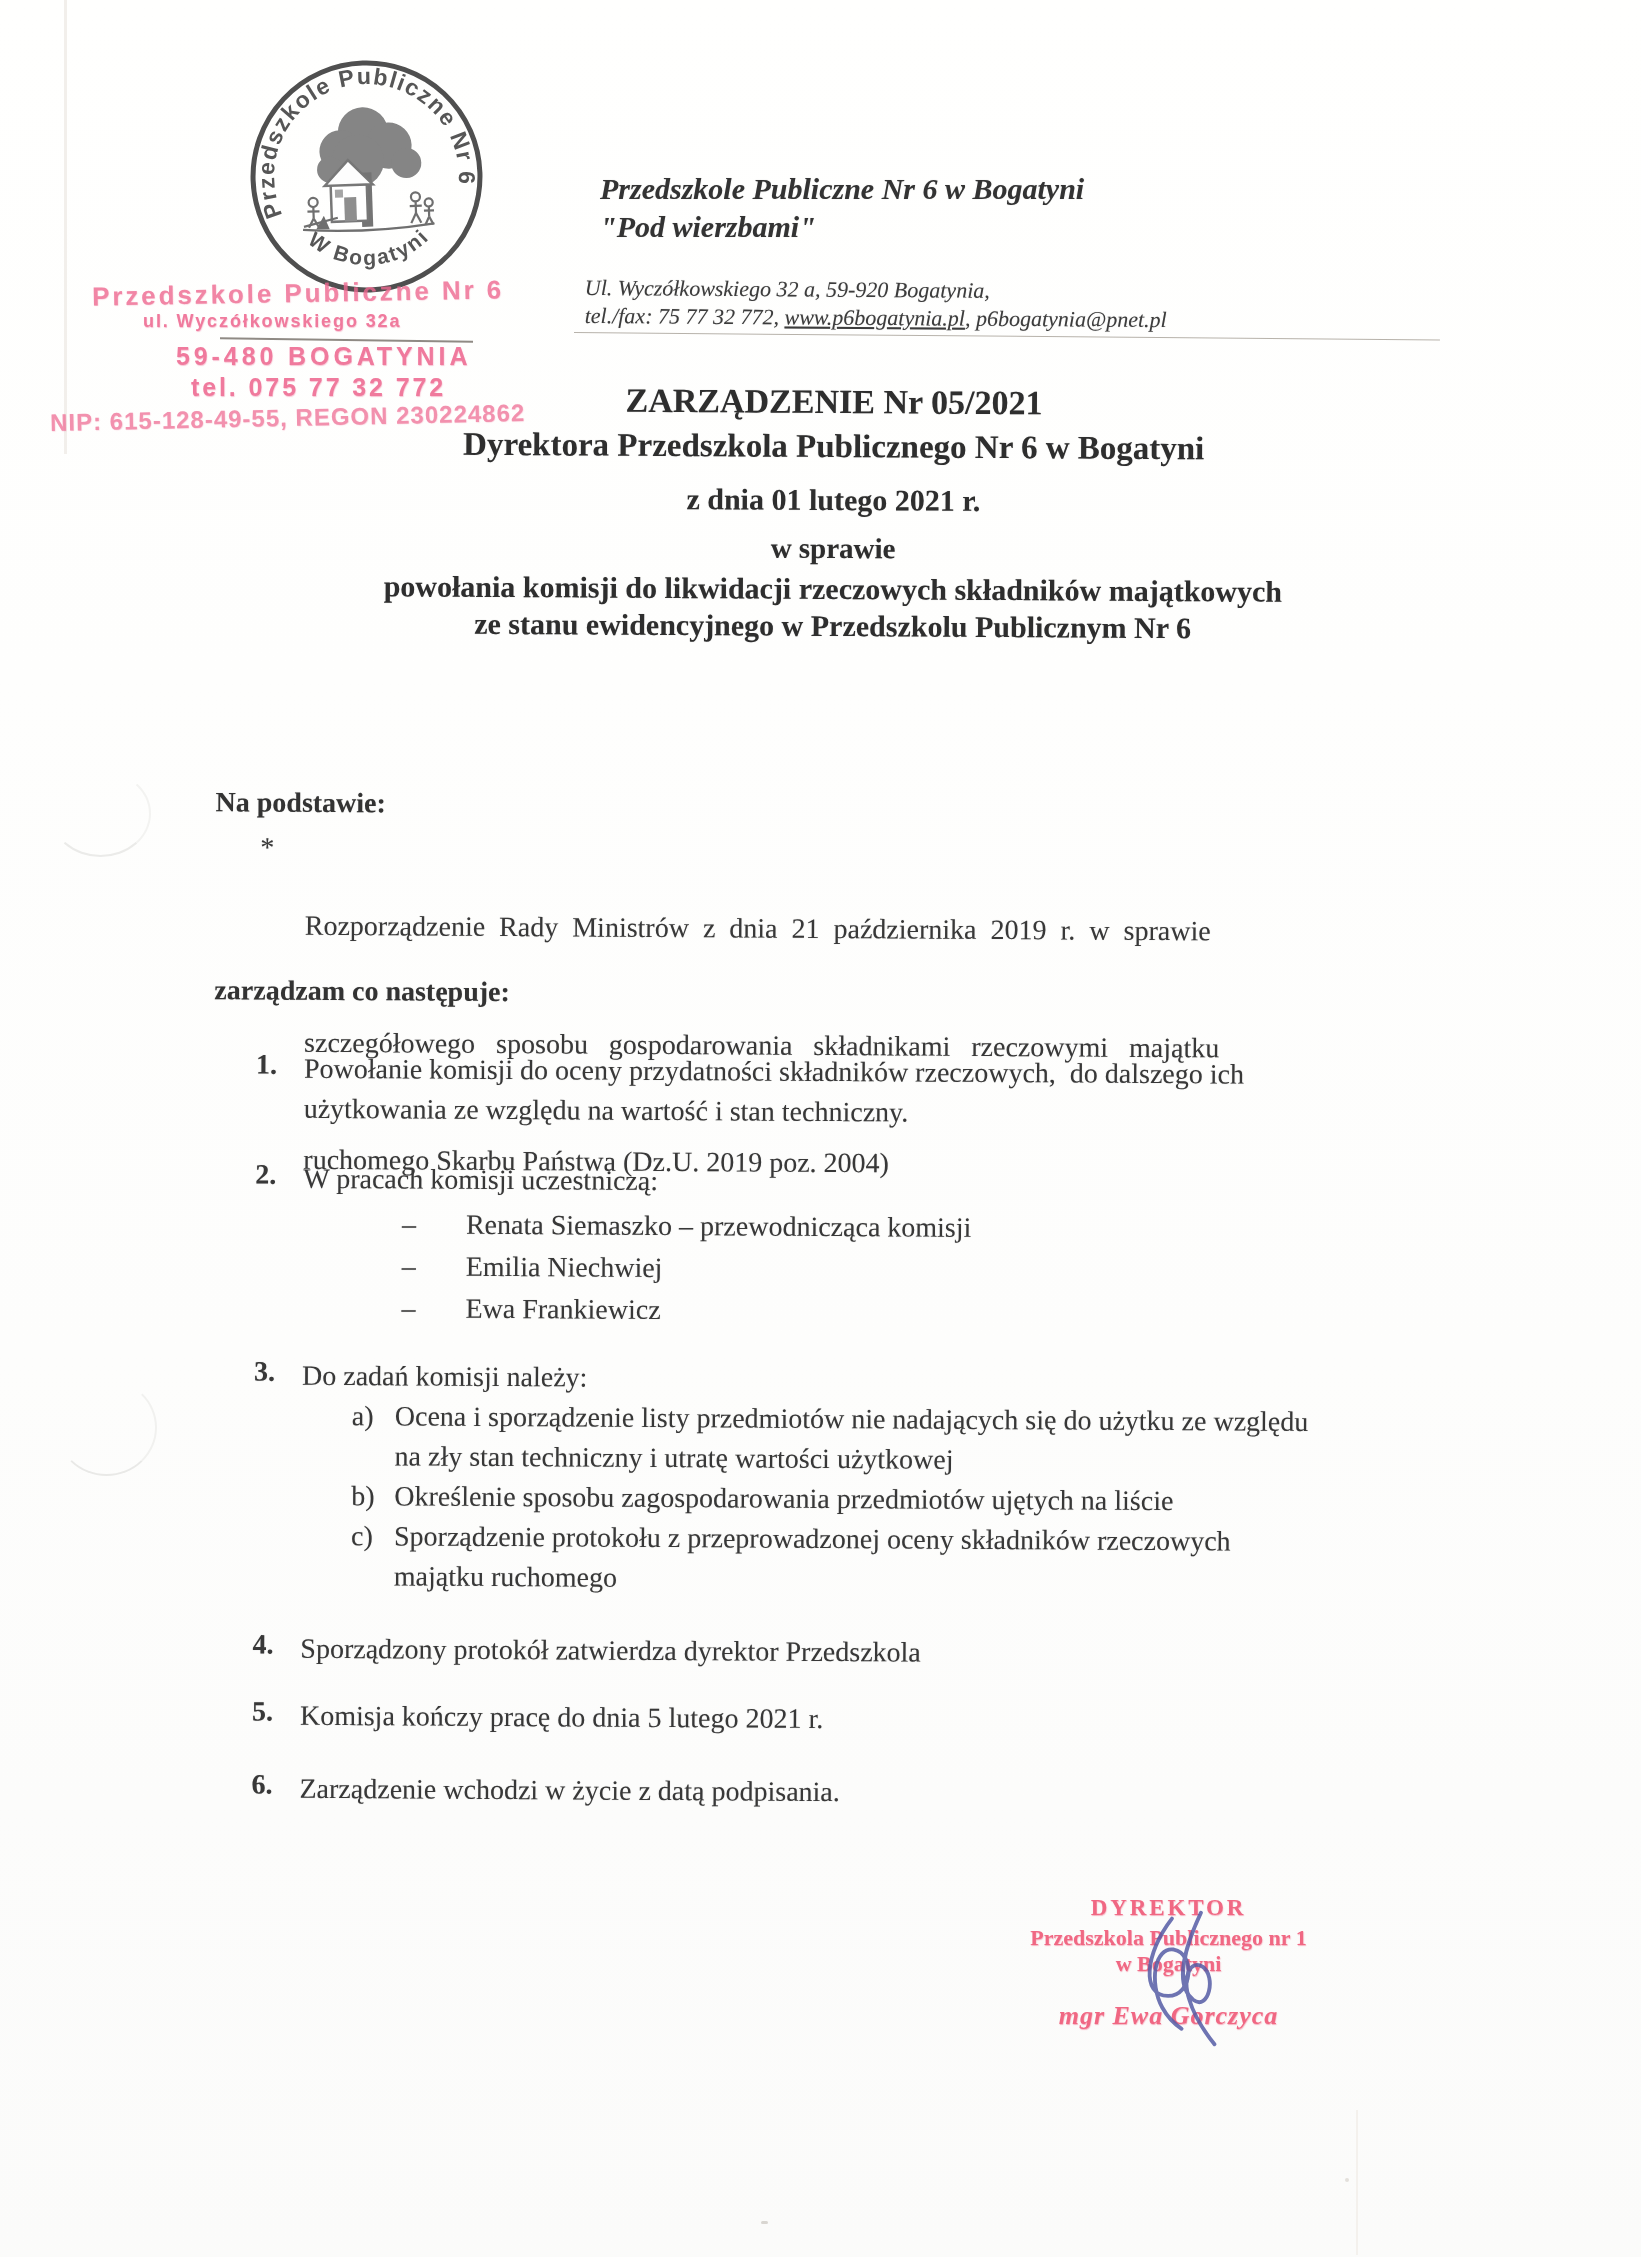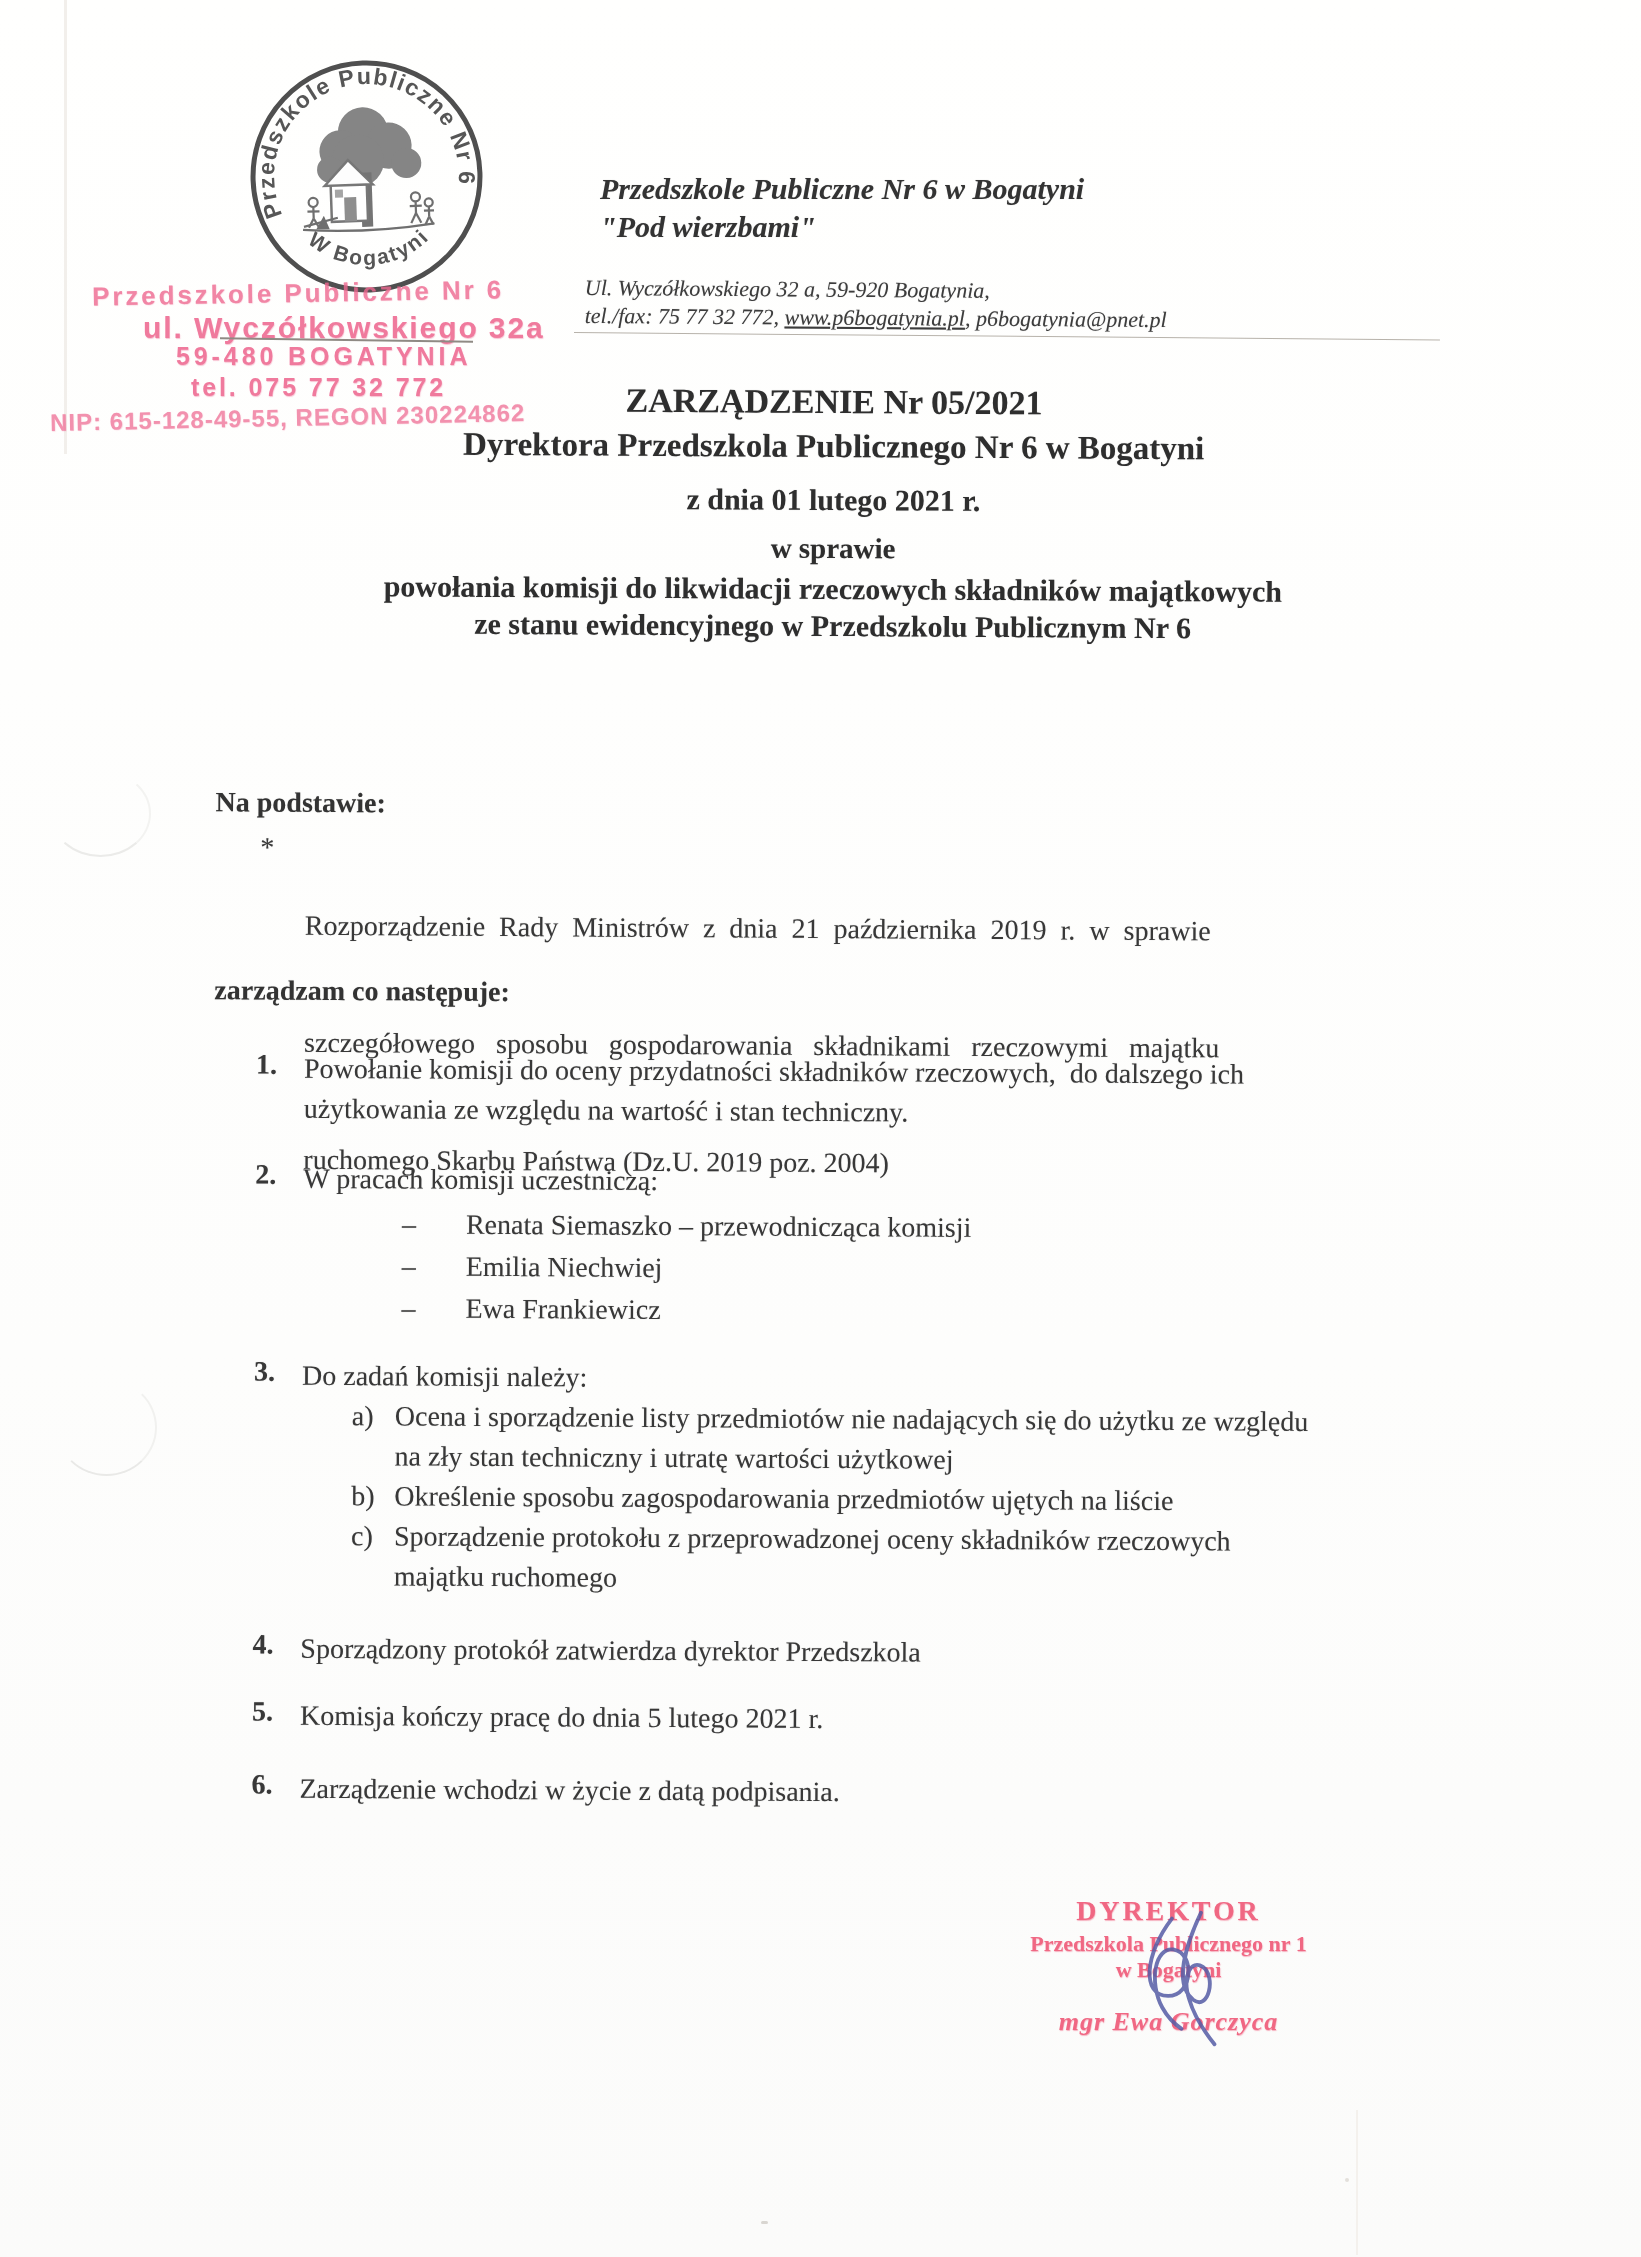--- a/index.html
+++ b/index.html
@@ -22,21 +22,21 @@
   .logo{position:absolute;left:246px;top:56px;width:241px;height:241px;transform:rotate(-2deg);}
   .logo text{font-family:"Liberation Sans","DejaVu Sans",sans-serif;fill:#565656;}
   
   .pink{
     font-family:"Liberation Sans","DejaVu Sans",sans-serif;
     font-weight:bold; color:#ee6890; opacity:.88;
     text-shadow:0.5px 0.5px 1px rgba(238,104,144,.45);
     white-space:nowrap; position:absolute;
   }
   .stamp-l1{left:92px; top:278px; font-size:26px; letter-spacing:2.9px; transform:rotate(-1deg); opacity:.8;}
-  .stamp-l2{left:143px;top:311px; font-size:30px; letter-spacing:1.9px;}
+  .stamp-l2{left:143px;top:311px; font-size:18px; letter-spacing:1.9px;}
   .stamp-l3{left:176px;top:342px; font-size:25px; letter-spacing:3.9px;}
   .stamp-l4{left:191px;top:373px; font-size:25px; letter-spacing:2.9px;}
   .stamp-l5{left:50px; top:404px; font-size:24px; letter-spacing:1px; transform:rotate(-1.2deg); opacity:.72;}
   .stamp-underline{position:absolute;left:220px;top:339px;width:253px;height:1.9px;background:#8f8a84;transform:rotate(.8deg);}
   
   .hdr-org{position:absolute;left:587px;top:170px;font-size:30px;font-weight:bold;font-style:italic;color:#333;line-height:38px;margin-left:13px;}
   .hdr-addr{position:absolute;left:585px;top:274px;font-size:22px;font-style:italic;color:#3c3c3c;line-height:28px;transform:rotate(.4deg);transform-origin:left top;}
   .hdr-addr .lnk{text-decoration:underline;}
   .hdr-rule{position:absolute;left:574px;top:332px;width:866px;border-top:1.9px solid #b7b2aa;transform:rotate(.5deg);transform-origin:left top;}
   
@@ -66,21 +66,21 @@
   .sub-row{display:flex;height:42px;margin-left:99px;}
   .sub-dash{width:64px;flex:none;}
   .lettered{margin-left:50px;display:flex;}
   .let-marker{width:43px;flex:none;}
   
   .sig-stamp{
     position:absolute;left:985px;top:1895px;width:367px;text-align:center;
     color:#ef5877;opacity:.9;text-shadow:0.5px 0.5px 1px rgba(239,88,119,.5);
     font-family:"Liberation Serif","DejaVu Serif",serif;font-weight:bold;
   }
-  .sig-l1{font-size:28px;letter-spacing:2.9px;}
+  .sig-l1{font-size:23px;letter-spacing:2.9px;}
   .sig-l2{font-size:22px;margin-top:3.9px;}
   .sig-l3{font-size:22px;}
   .sig-l4{font-size:26px;font-style:italic;margin-top:24px;letter-spacing:1px;}
   .sig-svg{position:absolute;left:1112px;top:1907px;width:145px;height:145px;}
 </style>
 </head>
 <body>
 
 <div class="page">
 

